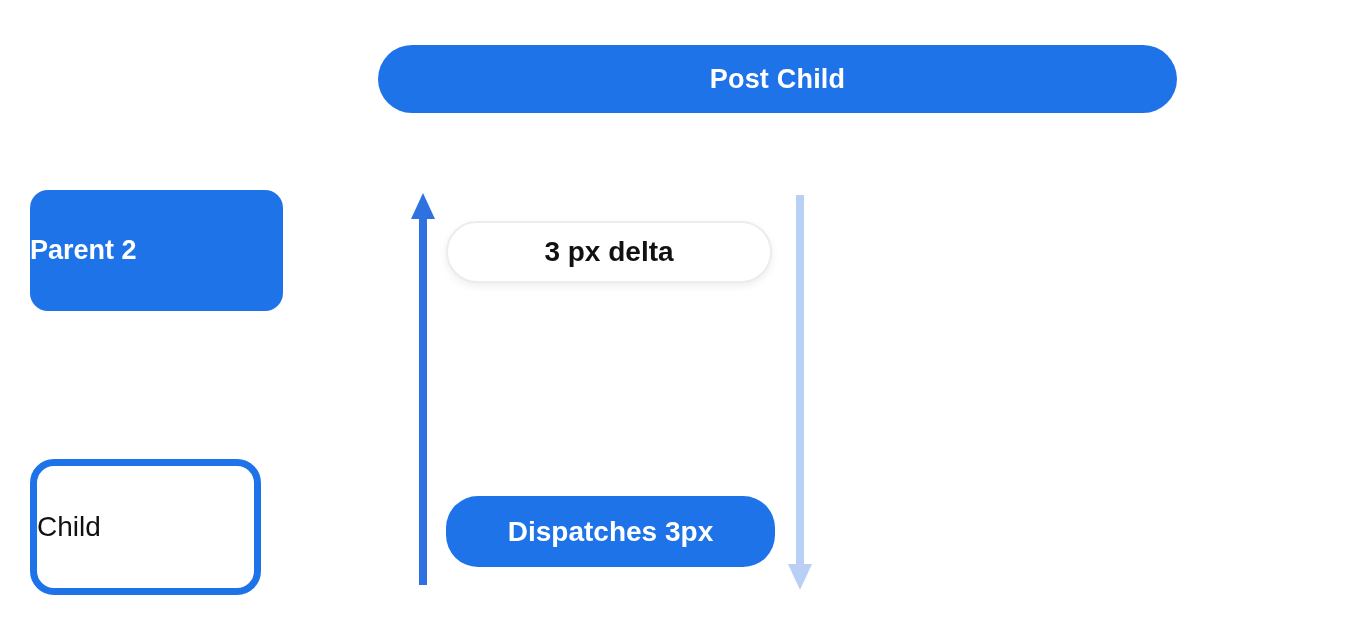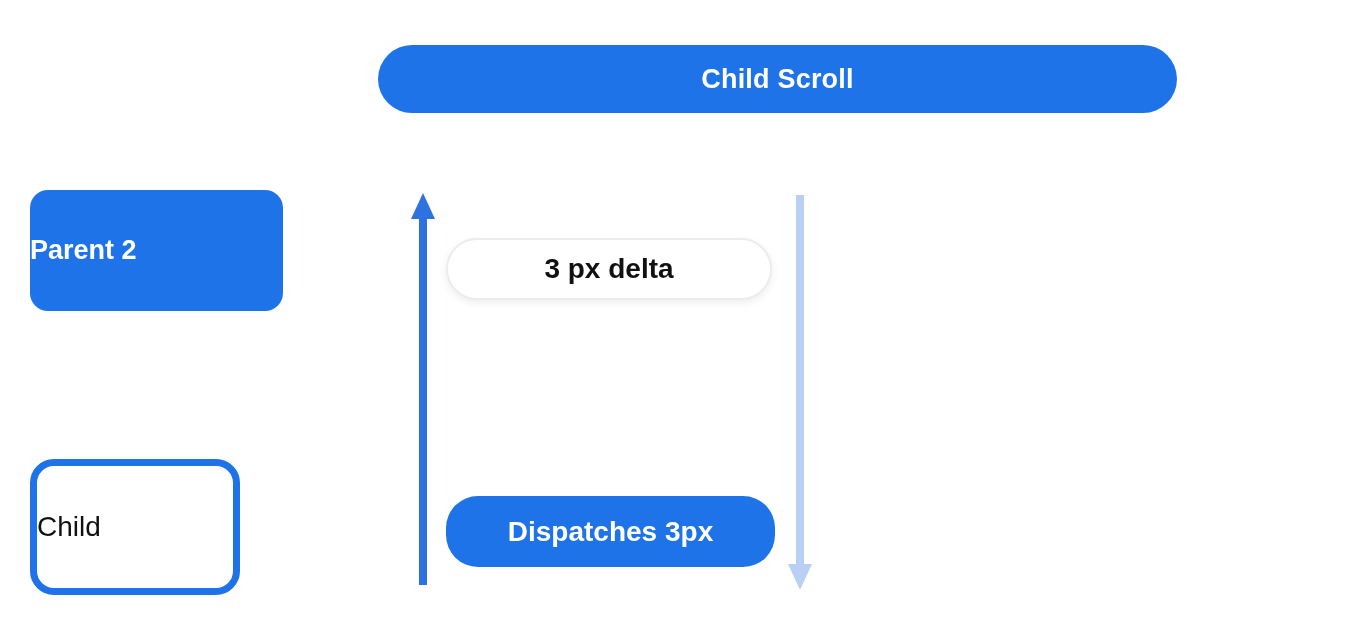--- a/index.html
+++ b/index.html
@@ -44,21 +44,21 @@
     align-items: center;
     justify-content: flex-start;
     color: var(--text-white);
     font-size: 27px;
     font-weight: 700;
   }
   .node.parent2 { top: 190px; }
   .node.parent1 { top: 328px; }
   .node.child {
     top: 459px;
-    width: 210px;
+    width: 231px;
     height: 136px;
     background: #ffffff;
     border: 7px solid var(--primary-blue);
     border-radius: 24px;
     box-sizing: border-box;
     color: var(--text-dark);
     font-weight: 500;
     font-size: 28px;
   }
   
@@ -113,21 +113,21 @@
   .pill {
     position: absolute;
     display: flex;
     align-items: center;
     justify-content: center;
     border-radius: 32px;
     font-size: 28px;
   }
   .pill.delta {
     left: 446px;
-    top: 238px;
+    top: 221px;
     width: 326px;
     height: 62px;
     background: #ffffff;
     border: 2px solid var(--pill-border-gray);
     box-shadow: 0 3px 8px rgba(0, 0, 0, 0.07);
     color: var(--text-dark);
     font-weight: 600;
     box-sizing: border-box;
   }
   .pill.dispatch {
@@ -139,21 +139,21 @@
     color: var(--text-white);
     font-weight: 700;
   }
 </style>
 </head>
 <body>
 
 <div class="canvas">
 
   <div class="banner">
-    <span>Child Scroll</span>
+    <span>Post Child</span>
   </div>
 
   <div class="node parent2">
     <span>Parent 2</span>
   </div>
 
 
   <div class="node child">
     <span>Child</span>
   </div>

